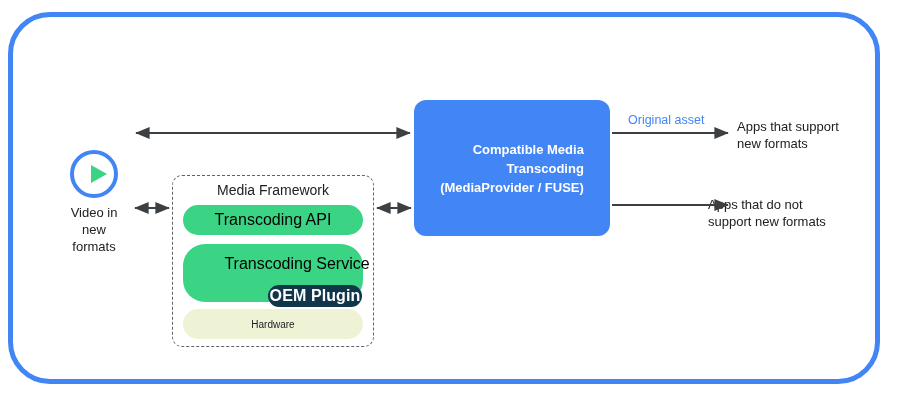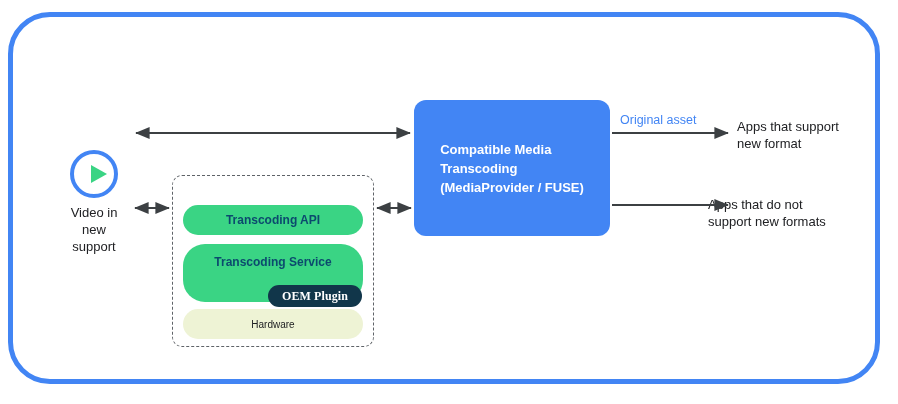--- a/index.html
+++ b/index.html
@@ -77,20 +77,21 @@
     width: 150px;
     text-align: left;
   }
   
   .asset-label {
     position: absolute;
     color: #4285f4;
     font-size: 12.5px;
     line-height: 16px;
     white-space: nowrap;
+    margin-left: 8px;
   }
   #original-asset-label { left: 620px; top: 112px; }
   #transcoded-asset-label { left: 620px; top: 215px; }
   
   #media-framework-box {
     position: absolute;
     left: 172px;
     top: 175px;
     width: 202px;
     height: 172px;
@@ -131,73 +132,73 @@
     background: #3ad484;
     border-radius: 22px;
   }
   #hardware-pill {
     top: 309px;
     height: 30px;
     background: #eef3d5;
     border-radius: 16px;
   }
   .pill-label-bold {
-    font-size: 12px;
-    font-weight: bold;
-    color: #0c4a6e;
+    font-size: 16px;
+    font-weight: normal;
+    color: #000000;
   }
   .pill-label-regular {
     font-size: 10px;
     color: #202124;
   }
   #transcoding-service-label {
     position: absolute;
     top: 11px;
     left: 0;
     width: 100%;
     text-align: center;
+    padding-left: 24px;
   }
   #oem-plugin-pill {
     position: absolute;
     left: 268px;
     top: 285px;
     width: 94px;
     height: 22px;
     background: #11364a;
     border-radius: 11px;
     display: flex;
     align-items: center;
     justify-content: center;
   }
   #oem-plugin-label {
-    font-size: 12px;
+    font-size: 16px;
     font-weight: bold;
     color: #ffffff;
     letter-spacing: 0.1px;
-    font-family: Liberation Serif, serif;
   }
   
   #cmt-box {
     position: absolute;
     left: 414px;
     top: 100px;
     width: 196px;
     height: 136px;
     background: #4285f4;
     border-radius: 12px;
     display: flex;
     align-items: center;
     justify-content: center;
   }
   #cmt-label {
     color: #ffffff;
     font-size: 13px;
     font-weight: bold;
     line-height: 19px;
-    text-align: left;
+    text-align: right;
     white-space: pre-line;
   }
   
   #arrow-layer {
     position: absolute;
     left: 0;
     top: 0;
     width: 898px;
     height: 404px;
     pointer-events: none;
@@ -208,23 +209,24 @@
 
 <div id="canvas">
 
   <div id="outer-frame"></div>
 
   <div id="play-icon">
     <div id="play-triangle"></div>
   </div>
   <div class="caption" id="video-caption">Video in
 new
-support</div>
+formats</div>
 
   <div id="media-framework-box"></div>
+  <div id="media-framework-title">Media Framework</div>
 
   <div class="stack-pill" id="transcoding-api-pill">
     <span class="pill-label-bold">Transcoding API</span>
   </div>
 
   <div class="stack-pill" id="transcoding-service-pill">
     <span class="pill-label-bold" id="transcoding-service-label">Transcoding Service</span>
   </div>
 
   <div id="oem-plugin-pill">
@@ -236,21 +238,21 @@
   </div>
 
   <div id="cmt-box">
     <div id="cmt-label">Compatible Media
 Transcoding
 (MediaProvider / FUSE)</div>
   </div>
 
   <div class="asset-label" id="original-asset-label">Original asset</div>
   <div class="caption" id="apps-support-caption">Apps that support
-new format</div>
+new formats</div>
 
   <div class="caption" id="apps-nosupport-caption">Apps that do not
 support new formats</div>
 
   <svg id="arrow-layer" viewBox="0 0 898 404" xmlns="http://www.w3.org/2000/svg">
     <defs>
       <marker id="arrowhead-end" markerWidth="7" markerHeight="7" refX="6.2" refY="3.1" orient="auto" markerUnits="strokeWidth">
         <path d="M0,0.4 L6.6,3.1 L0,5.8 z" fill="#3c4043"></path>
       </marker>
       <marker id="arrowhead-start" markerWidth="7" markerHeight="7" refX="0.4" refY="3.1" orient="auto" markerUnits="strokeWidth">

